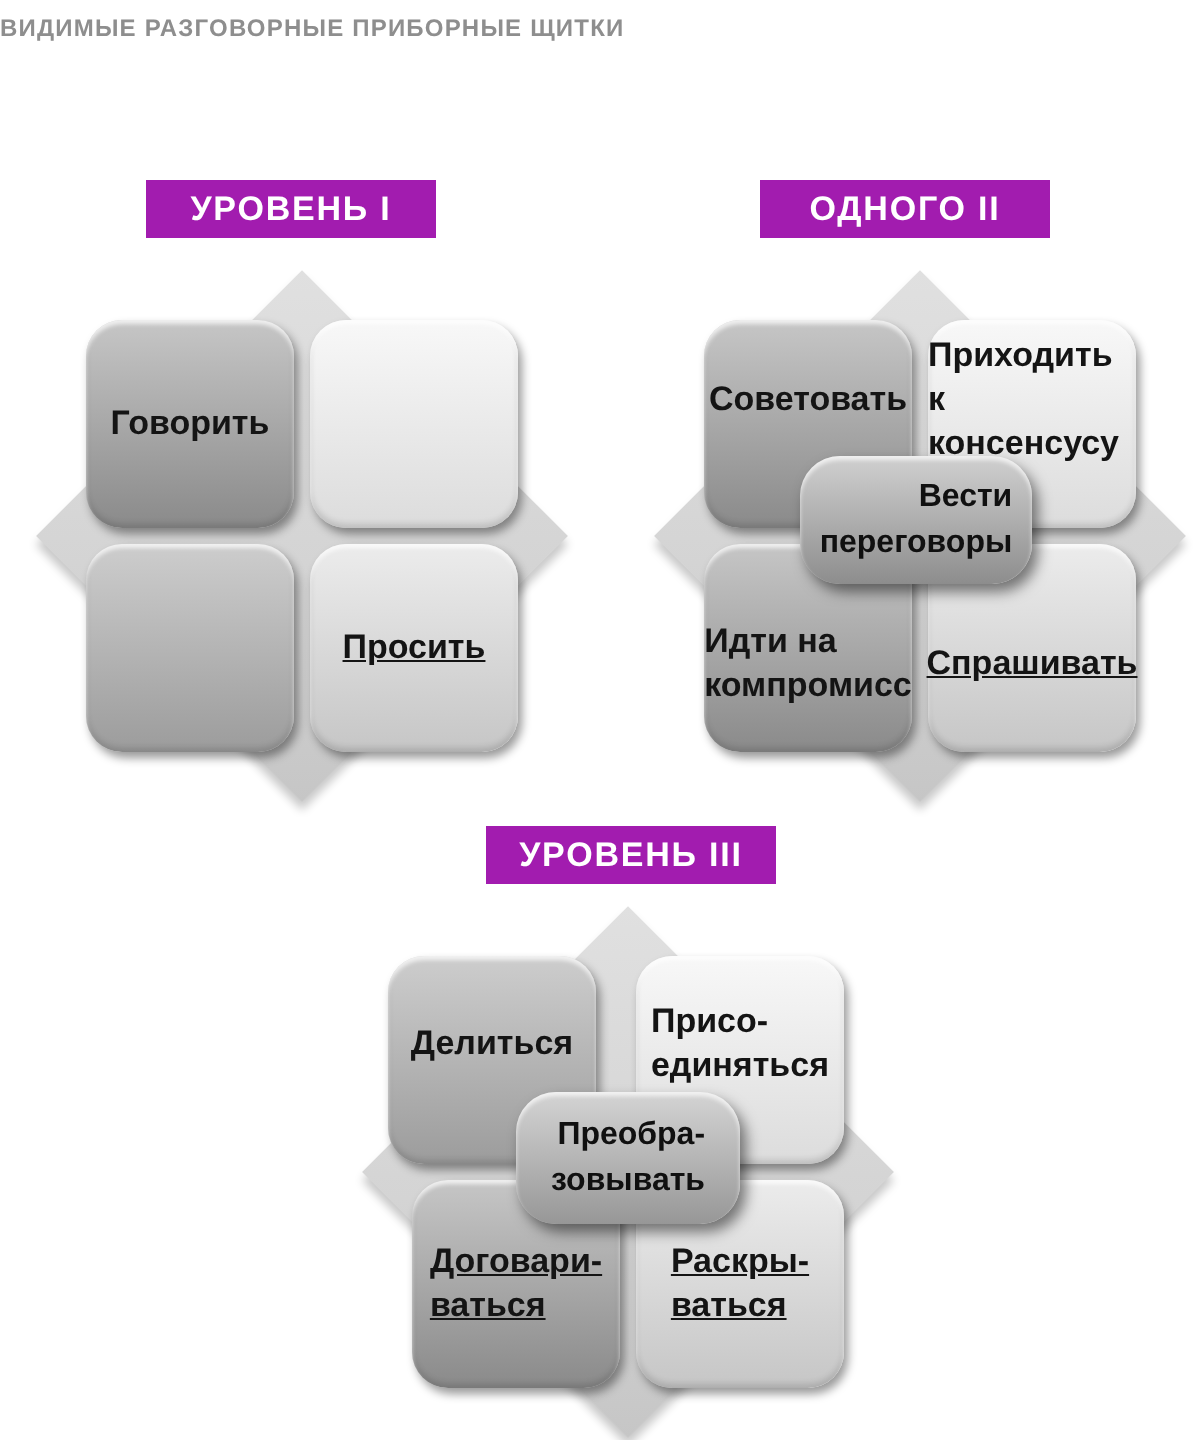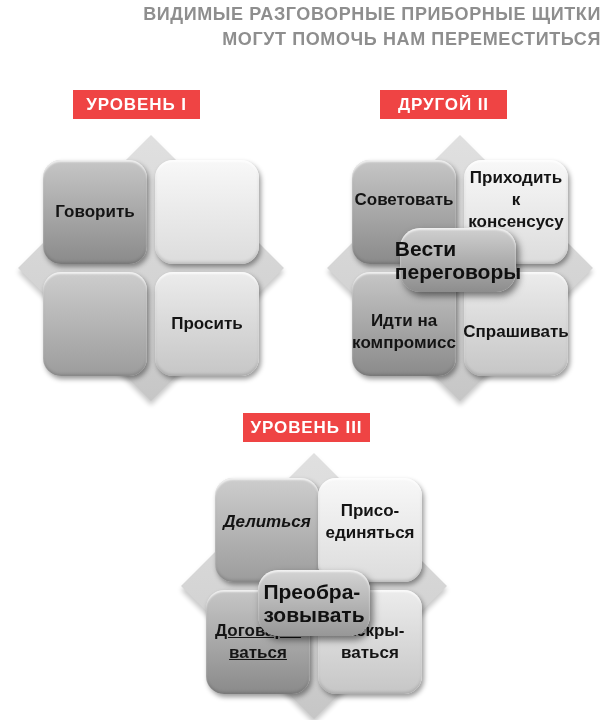--- a/index.html
+++ b/index.html
@@ -2,116 +2,115 @@
 <html><head>
 <meta charset="utf-8">
 <style>
   html,body{margin:0;padding:0;background:#ffffff;}
   .page{
     position:relative;width:601px;height:720px;background:#ffffff;
     font-family:"Liberation Sans", sans-serif;font-weight:bold;overflow:hidden;
   }
   
   .title{
-    position:absolute;top:2px;left:0;width:601px;text-align:right;
-    color:#8e8e8e;font-size:18px;line-height:25px;letter-spacing:0.6px;
+    position:absolute;top:2px;left:0;width:601px;text-align:left;
+    color:#8e8e8e;font-size:12px;line-height:25px;letter-spacing:0.6px;
   }
   
   .cluster{position:absolute;width:290px;height:335px;}
   .c1{left:11px;top:85px;}
   .c2{left:320px;top:85px;}
   .c3{left:170px;top:408px;}
 
   .lvl-header{
-    position:absolute;top:5px;width:127px;height:29px;background:#ef4444;
+    position:absolute;top:5px;width:145px;height:29px;background:#a21caf;
     color:#ffffff;font-size:17px;letter-spacing:0.9px;
     display:flex;align-items:center;justify-content:center;z-index:4;
   }
   .c1 .lvl-header{left:62px;}
   .c2 .lvl-header{left:60px;}
   .c3 .lvl-header{left:73px;}
 
   .diamond{
     position:absolute;width:188px;height:188px;transform:rotate(45deg);
     background:linear-gradient(135deg,#e0e0e0 0%,#d4d4d4 55%,#c6c6c6 100%);
     box-shadow:3px 3px 5px rgba(0,0,0,0.22);z-index:1;
   }
   .c1 .diamond,.c2 .diamond{left:46px;top:89px;}
   .c3 .diamond{left:50px;top:84px;}
 
   .cell{
     position:absolute;width:104px;height:104px;border-radius:18px;
     box-sizing:border-box;
-    display:flex;align-items:center;justify-content:center;text-align:center;
+    display:flex;align-items:center;justify-content:center;
     font-size:17px;line-height:22px;color:#141414;z-index:2;
     box-shadow:2px 3px 5px rgba(0,0,0,0.40),
                inset 0 2px 2px rgba(255,255,255,0.75),
                inset 0 -2px 3px rgba(0,0,0,0.14);
   }
   .cell span{white-space:pre-line;}
   .c1 .tl,.c2 .tl{left:32px;top:75px;}
   .c1 .tr,.c2 .tr{left:144px;top:75px;}
   .c1 .bl,.c2 .bl{left:32px;top:187px;}
   .c1 .br,.c2 .br{left:144px;top:187px;}
-  .c3 .tl{left:45px;top:70px;font-style:italic;}
+  .c3 .tl{left:24px;top:70px;}
   .c3 .tr{left:148px;top:70px;}
   .c3 .bl{left:36px;top:182px;text-decoration:underline;}
   .c3 .br{left:148px;top:182px;}
 
   .c2 .tl,.c2 .tr{padding-bottom:24px;}
   .c2 .bl,.c2 .br{padding-top:16px;}
   .c3 .tl,.c3 .tr{padding-bottom:16px;}
 
   .tone-dark   {background:linear-gradient(#c6c6c6,#8a8a8a);}
   .tone-middark{background:linear-gradient(#cdcdcd,#9c9c9c);}
-  .tone-mid    {background:linear-gradient(#ececec,#c6c6c6);}
+  .tone-mid    {background:linear-gradient(#ececec,#c6c6c6);text-decoration:underline;}
   .tone-light  {background:linear-gradient(#f8f8f8,#dcdcdc);}
 
   .center-box{
     position:absolute;border-radius:20px;box-sizing:border-box;
-    display:flex;align-items:center;justify-content:center;text-align:left;
-    font-size:21px;line-height:23px;color:#101010;z-index:3;
+    display:flex;align-items:center;justify-content:center;text-align:right;
+    font-size:16px;line-height:23px;color:#101010;z-index:3;
     background:linear-gradient(#d0d0d0,#8d8d8d);
     box-shadow:3px 4px 7px rgba(0,0,0,0.5),
                inset 0 2px 2px rgba(255,255,255,0.7);
   }
   .center-box span{white-space:pre-line;}
   .c2 .center-box{left:80px;top:143px;width:116px;height:64px;}
   .c3 .center-box{left:88px;top:138px;width:112px;height:66px;
-                  background:linear-gradient(#d4d4d4,#979797);margin-top:24px;}
+                  background:linear-gradient(#d4d4d4,#979797);}
 </style>
 </head>
 <body>
 
 <div class="page">
 
   <div class="title">
     <div>ВИДИМЫЕ РАЗГОВОРНЫЕ ПРИБОРНЫЕ ЩИТКИ</div>
-    <div>МОГУТ ПОМОЧЬ НАМ ПЕРЕМЕСТИТЬСЯ</div>
   </div>
 
   <div class="cluster c1">
     <div class="lvl-header">УРОВЕНЬ I</div>
     <div class="diamond"></div>
     <div class="cell tl tone-dark">
       <span>Говорить</span>
     </div>
     <div class="cell tr tone-light">
       <span></span>
     </div>
     <div class="cell bl tone-middark">
       <span></span>
     </div>
     <div class="cell br tone-mid">
       <span>Просить</span>
     </div>
   </div>
 
   <div class="cluster c2">
-    <div class="lvl-header">ДРУГОЙ II</div>
+    <div class="lvl-header">ОДНОГО II</div>
     <div class="diamond"></div>
     <div class="cell tl tone-dark">
       <span>Советовать</span>
     </div>
     <div class="cell tr tone-light">
       <span>Приходить
 к консенсусу</span>
     </div>
     <div class="cell bl tone-dark">
       <span>Идти на

